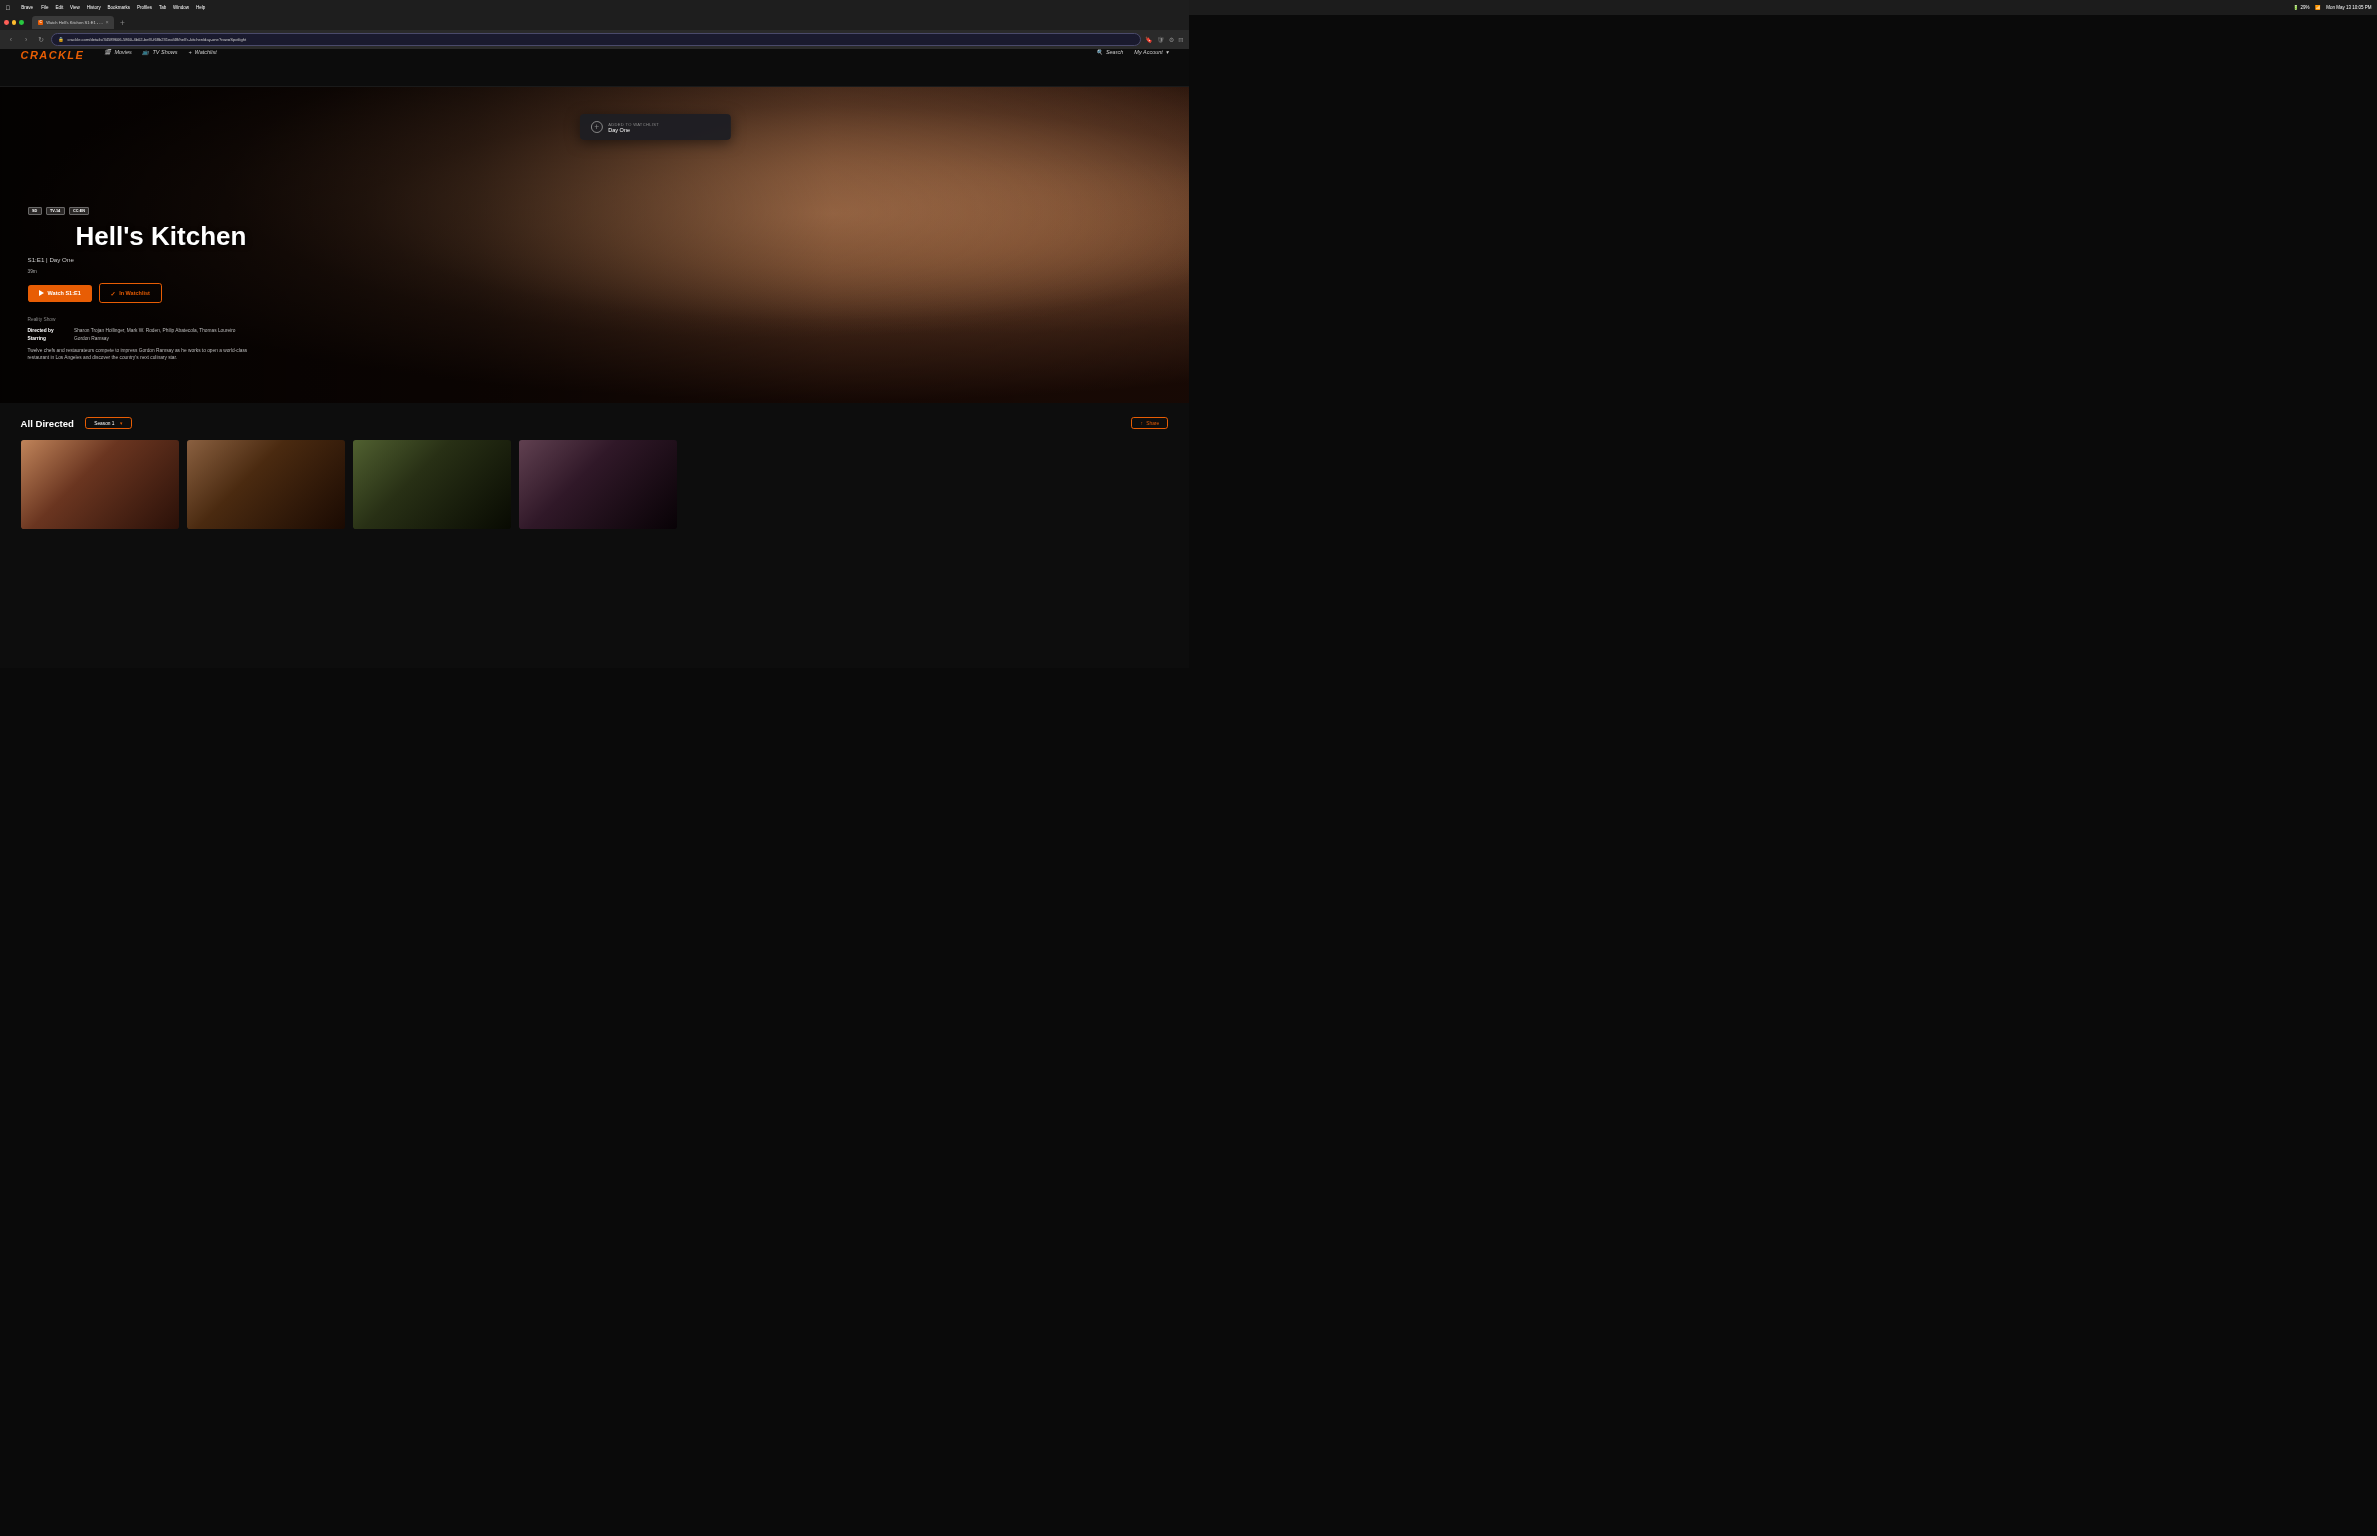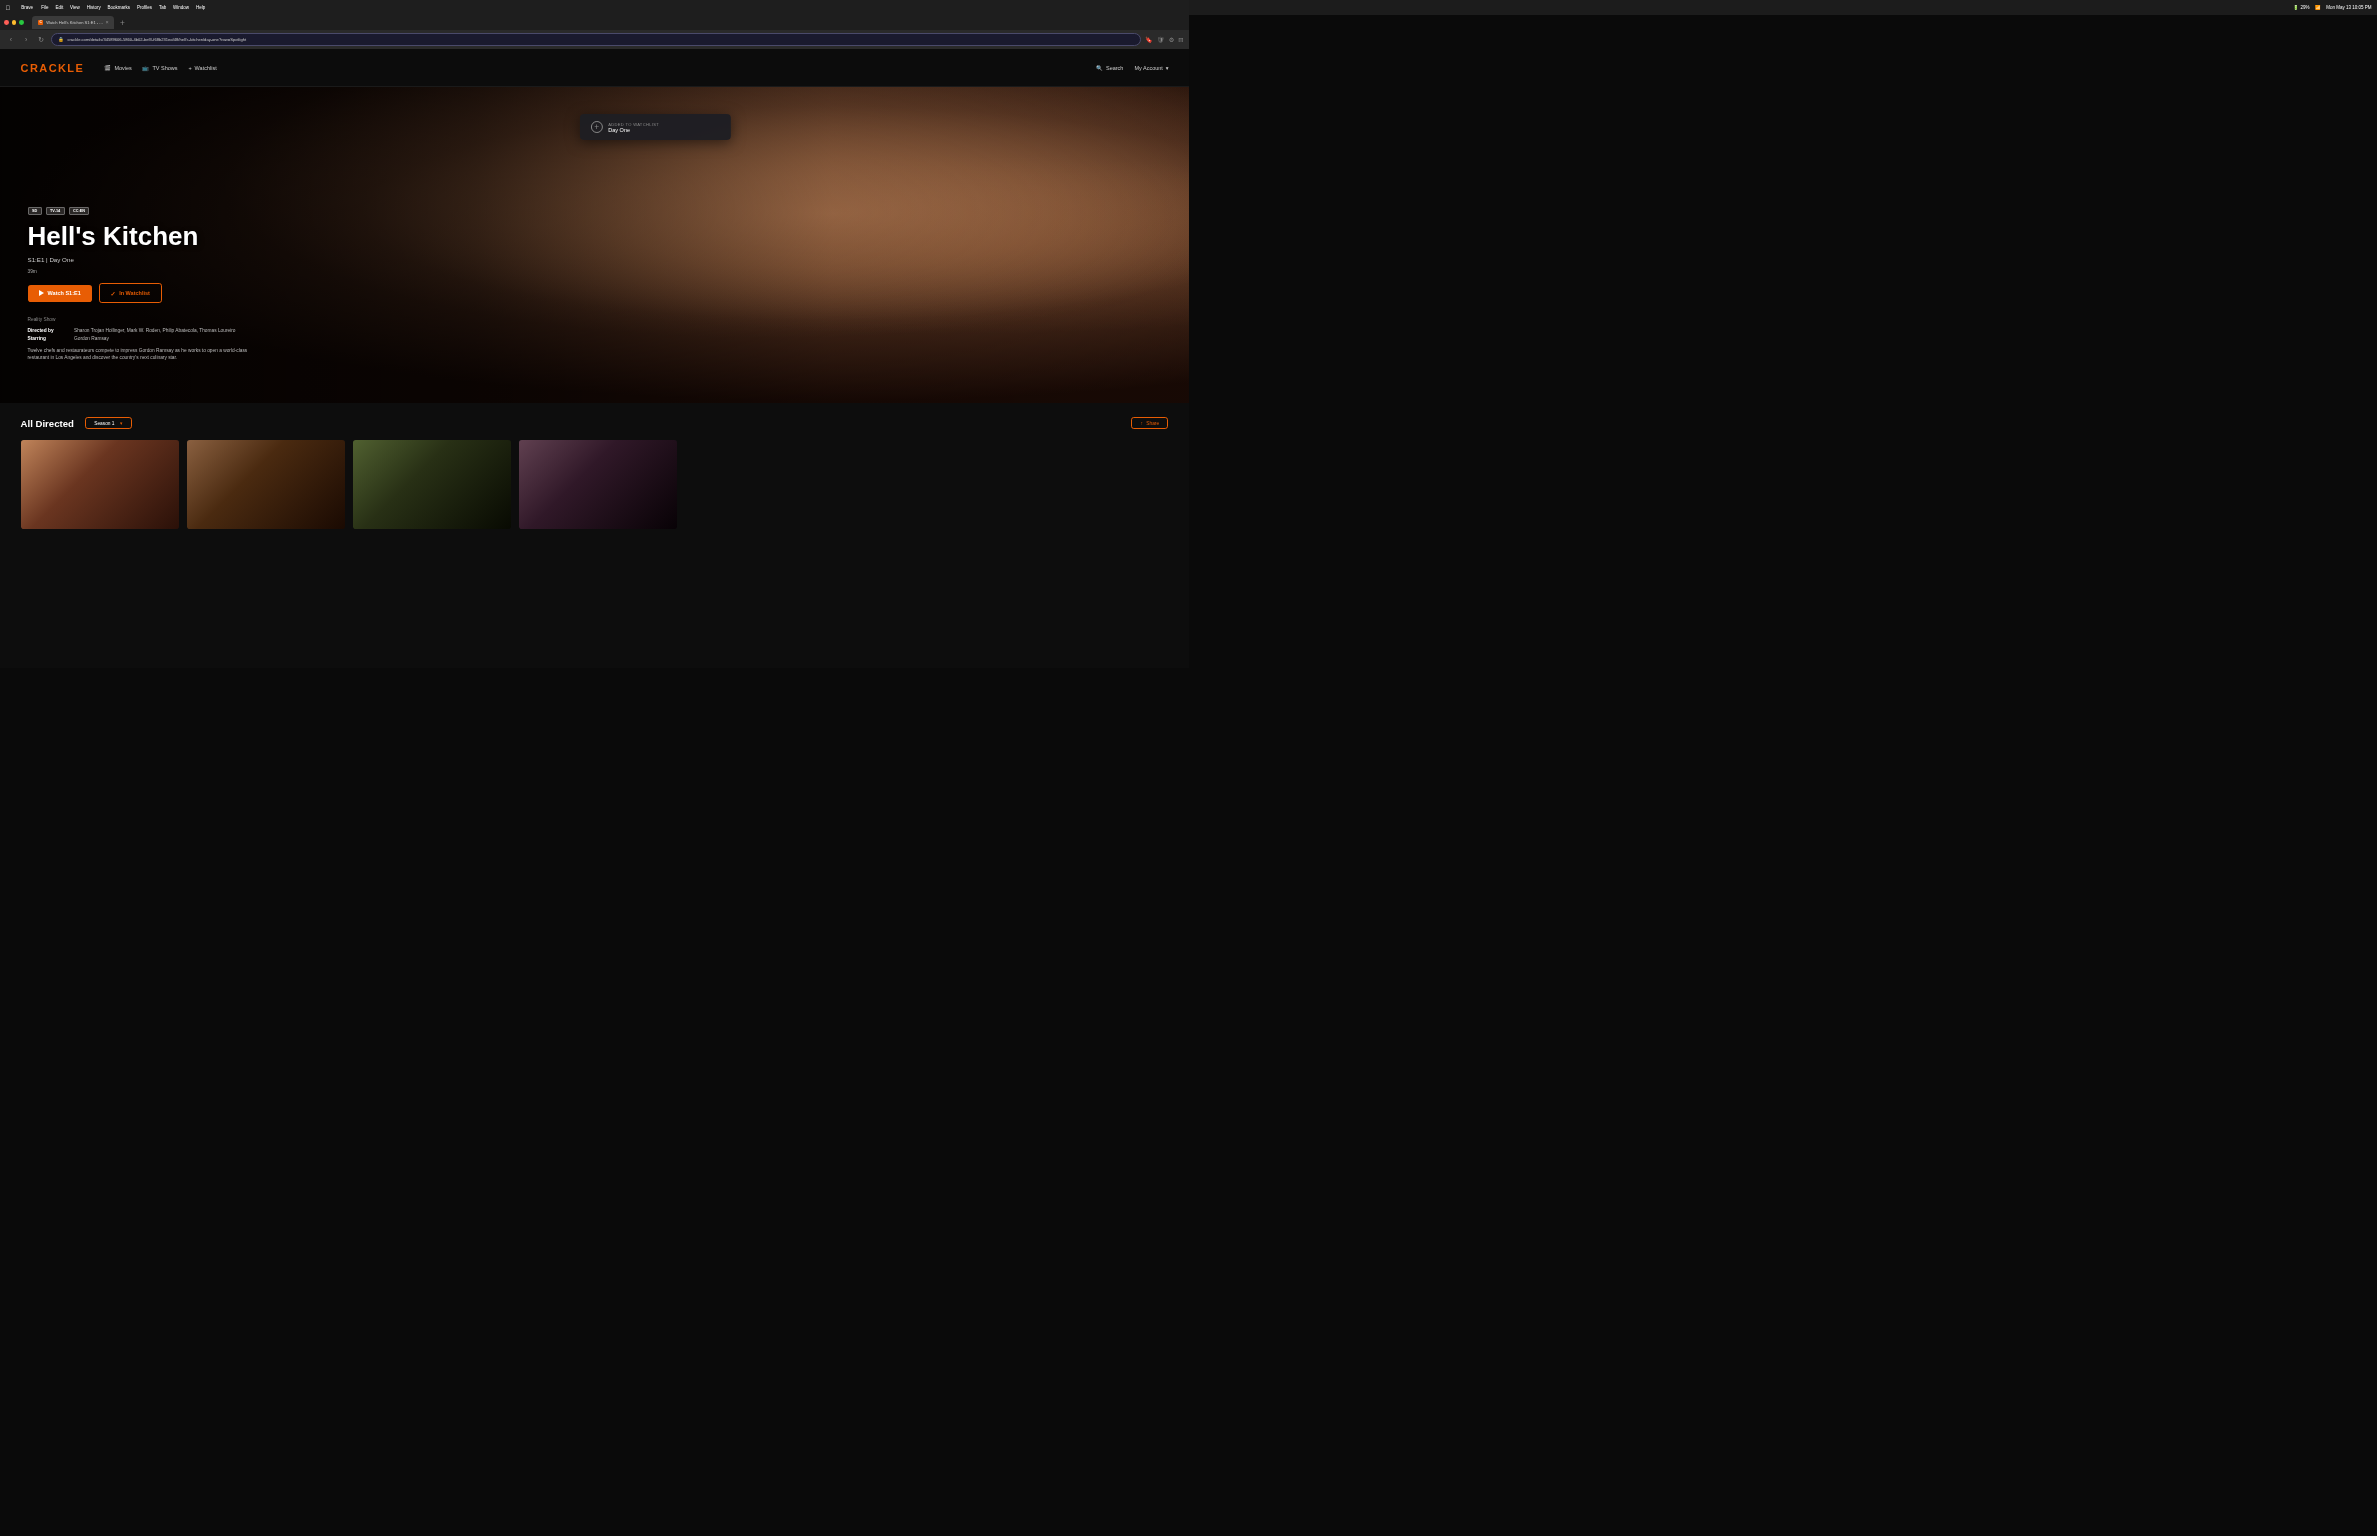--- a/index.html
+++ b/index.html
@@ -172,25 +172,26 @@
     }
     .toast-text { font-size: 5.5px; }
     .toast-label { color: #888; font-size: 4.1px; text-transform: uppercase; letter-spacing: 0.3px; }
     .toast-title { color: #fff; font-size: 5.5px; font-weight: 500; }
 
     
     .crackle-nav {
       background: rgba(13,13,13,0.95);
       height: 38px;
       display: flex;
-      align-items: center;
+      align-items: flex-start;
       padding: 0 20.6px;
       border-bottom: 0.7px solid #1a1a1a;
       position: relative;
       z-index: 50;
+      font-style: italic;
     }
     .crackle-logo {
       color: #e85d04;
       font-size: 11px;
       font-weight: 900;
       letter-spacing: 1.4px;
       margin-right: 20.6px;
     }
     .nav-links {
       display: flex;
@@ -289,20 +290,21 @@
       border-radius: 1.4px;
       font-weight: 600;
     }
     .show-title {
       font-size: 26px;
       font-weight: 800;
       color: #fff;
       line-height: 1.1;
       margin-bottom: 5.5px;
       text-shadow: 1.4px 1.4px 5.5px rgba(0,0,0,0.8);
+      margin-left: 48px;
     }
     .episode-info {
       font-size: 6.2px;
       color: #ccc;
       margin-bottom: 5.5px;
     }
     .duration {
       font-size: 4.8px;
       color: #aaa;
       margin-bottom: 9.6px;

